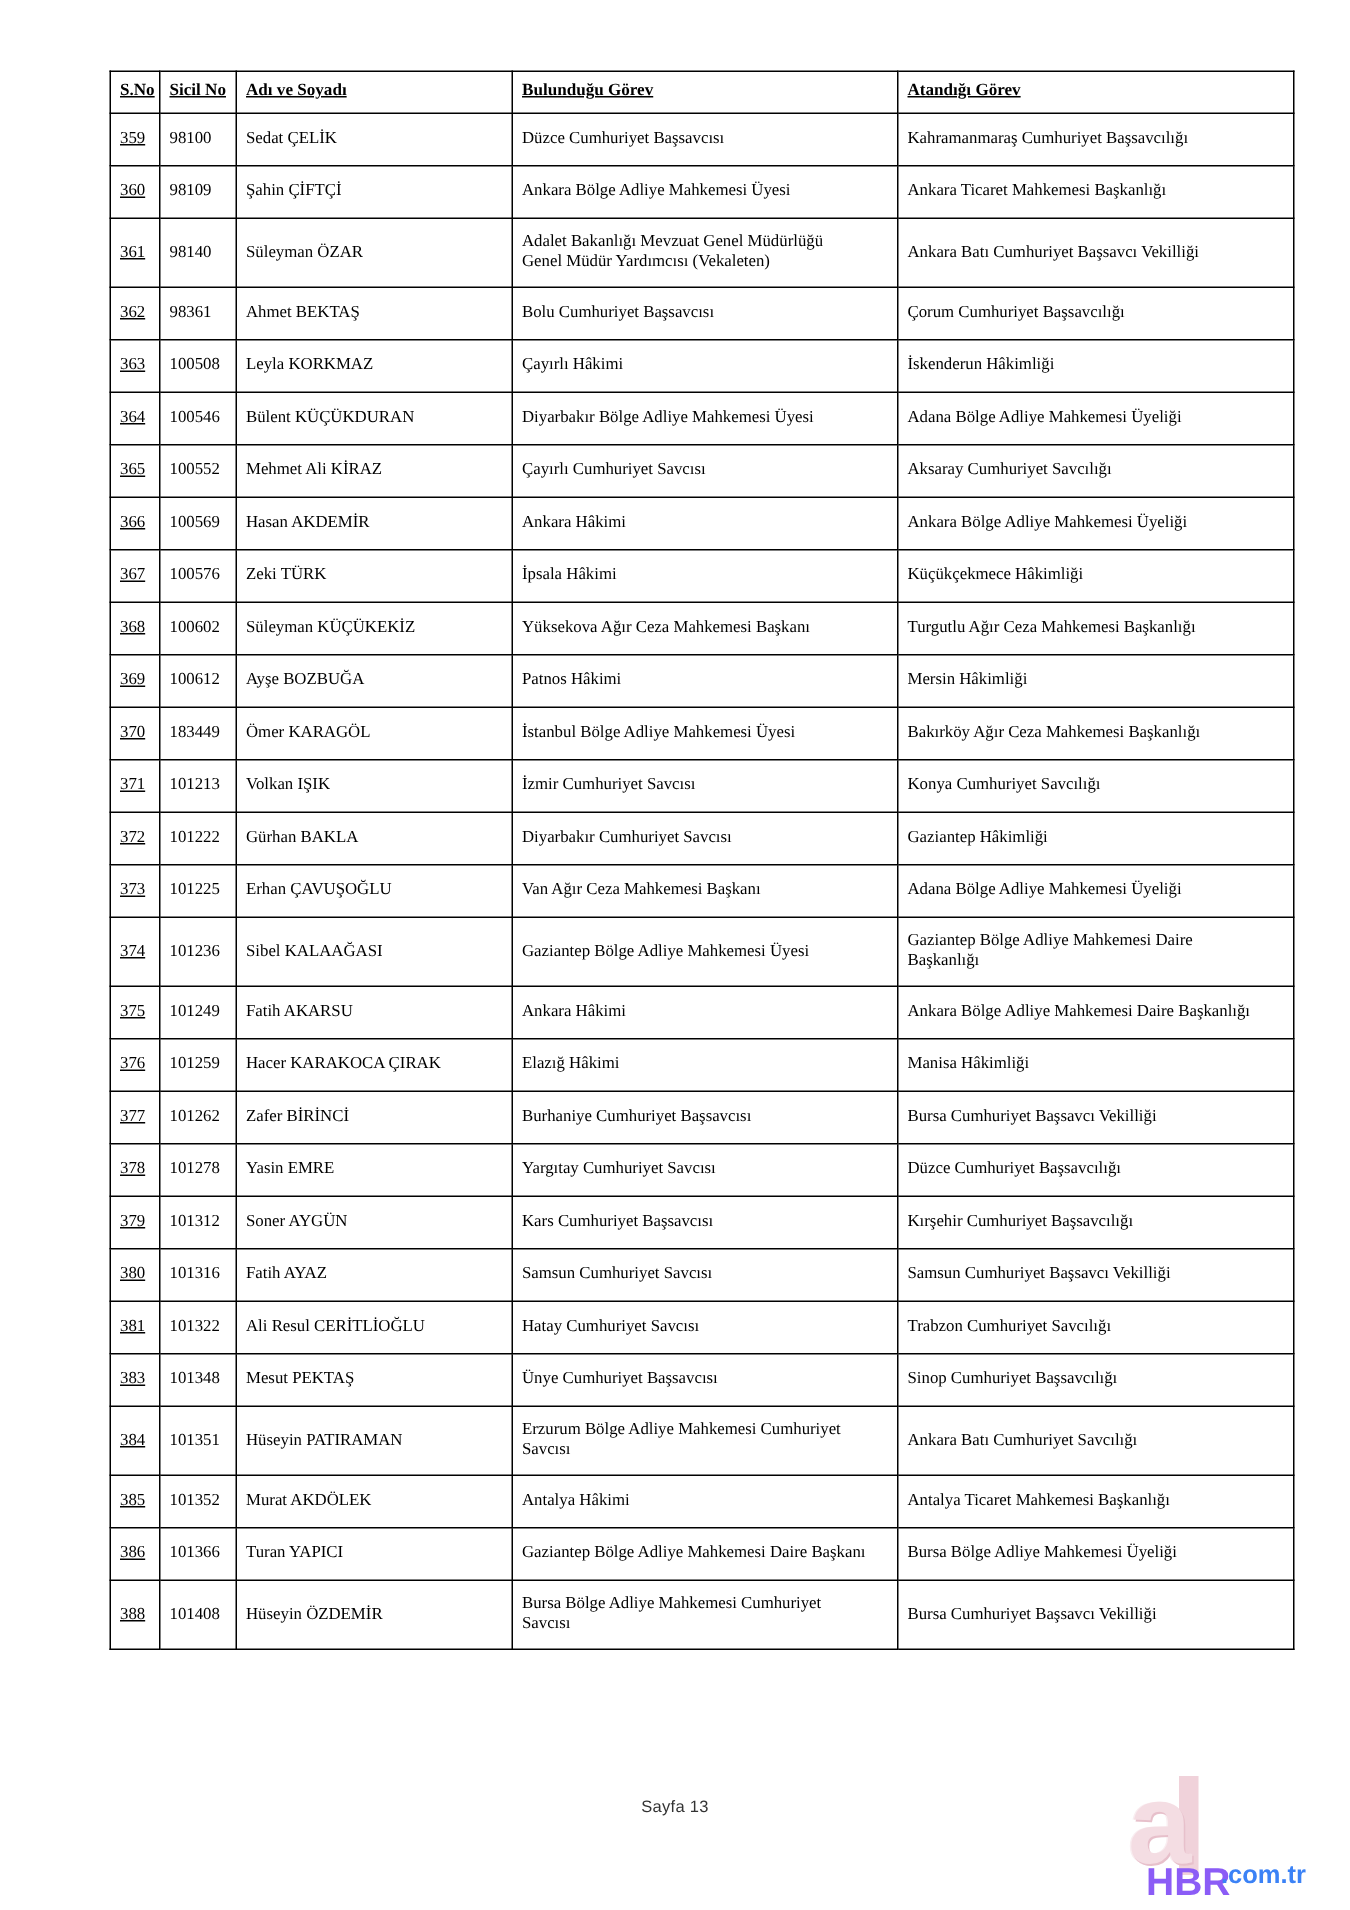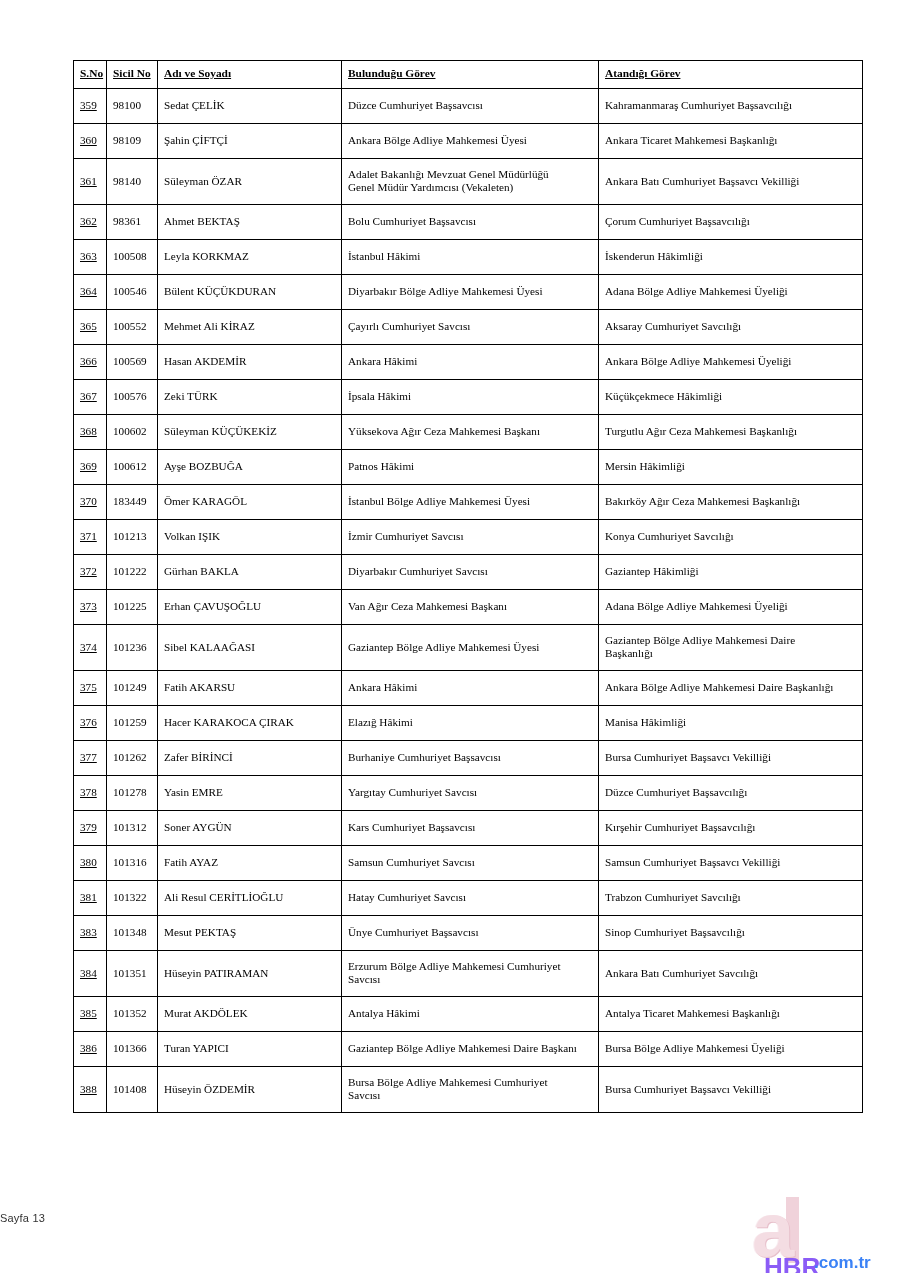--- a/index.html
+++ b/index.html
@@ -11,21 +11,21 @@
     width: 900px;
     height: 1273px;
     position: relative;
     font-family: "Liberation Serif", "DejaVu Serif", serif;
     color: #000000;
     overflow: hidden;
   }
 
   #page {
     position: absolute;
-    left: 0; top: 13px;
+    left: 0; top: 0;
     width: 900px;
     height: 945px;
   }
 
   
   .table-wrap {
     position: absolute;
     left: 73px;
     top: 47px;
     width: 789px;
@@ -83,20 +83,21 @@
   tbody tr.tall { height: 46px; margin-top: 12px; }
 
   .cellline { display: block; }
 
   
   .page-footer {
     position: absolute;
     left: 0;
     top: 1199px;
     width: 900px;
+    text-align: center;
     font-family: "Liberation Sans", "DejaVu Sans", sans-serif;
     font-size: 11px;
     color: #333333;
     letter-spacing: 0.2px;
   }
 
   
   .watermark {
     position: absolute;
     left: 752px;
@@ -243,21 +244,21 @@
             <td class="cell-sno">
               <span class="cellline">363</span>
             </td>
             <td class="cell-sicil">
               <span class="cellline">100508</span>
             </td>
             <td>
               <span class="cellline">Leyla KORKMAZ</span>
             </td>
             <td>
-              <span class="cellline">İstanbul Hâkimi</span>
+              <span class="cellline">Çayırlı Hâkimi</span>
             </td>
             <td>
               <span class="cellline">İskenderun Hâkimliği</span>
             </td>
           </tr>
           <tr>
             <td class="cell-sno">
               <span class="cellline">364</span>
             </td>
             <td class="cell-sicil">

